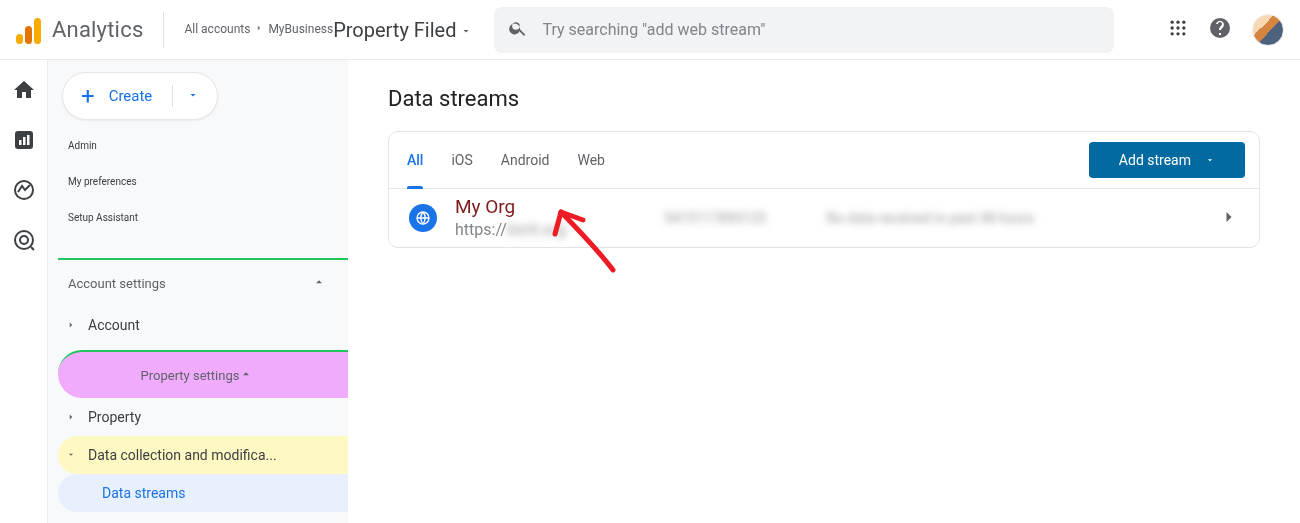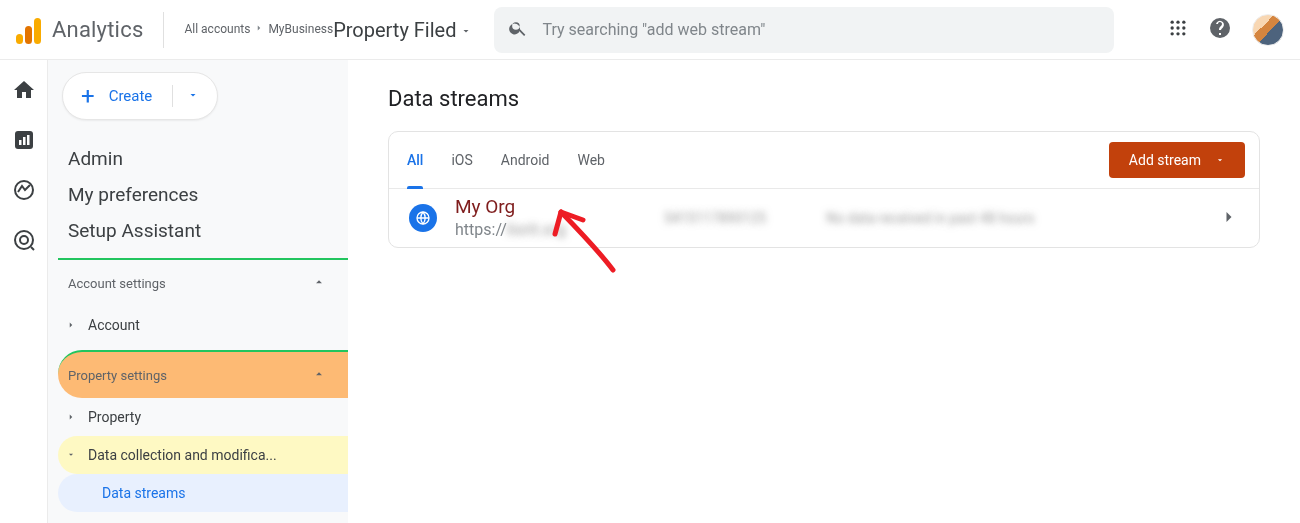--- a/index.html
+++ b/index.html
@@ -25,40 +25,40 @@
   .layout { display: flex; height: calc(523px - 60px); }
   .rail { width: 48px; border-right: 1px solid #ebebeb; display: flex; flex-direction: column; align-items: center; padding-top: 18px; gap: 26px; }
   .rail-item { width: 24px; height: 24px; display: flex; align-items: center; justify-content: center; color: #5f6368; cursor: pointer; }
 
   
   .sidebar { width: 300px; background: #f8f9fa; padding: 12px 0 0 10px; overflow: hidden; }
   .create-btn { background: #fff; border: 1px solid #e6e6e6; border-radius: 999px; height: 48px; padding: 0 18px; display: inline-flex; align-items: center; gap: 14px; color: #1a73e8; font-size: 15px; cursor: pointer; box-shadow: 0 1px 2px rgba(0,0,0,.06); margin-left: 4px; }
   .create-btn .plus { font-size: 24px; line-height: 1; }
   .create-sep { width: 1px; height: 22px; background: #e0e0e0; margin-left: 6px; }
   .nav-top { margin-top: 20px; }
-  .nav-link { height: 36px; display: flex; align-items: center; padding: 0 10px 0 10px; color: #3c4043; font-size: 19px; cursor: pointer; }
+  .nav-link { height: 36px; display: flex; padding: 0 10px 0 10px; color: #3c4043; font-size: 10px; cursor: pointer; }
   .section-header { height: 48px; display: flex; align-items: center; justify-content: space-between; padding: 0 22px 0 10px; color: #5f6368; font-size: 13px; border-top: 2px solid #22c55e; cursor: pointer; }
-  .section-header.active { background: #fdba74; border-radius: 999px 0 0 999px; }
+  .section-header.active { background: #f0abfc; border-radius: 999px 0 0 999px; justify-content: center; }
   .tree-item { height: 38px; display: flex; align-items: center; gap: 10px; padding-left: 6px; color: #3c4043; font-size: 14px; cursor: pointer; }
   .tree-caret { width: 14px; display: flex; justify-content: center; color: #5f6368; }
   .tree-item.selected-parent { background: #fef9c3; border-radius: 999px 0 0 999px; }
   .tree-sub { height: 38px; display: flex; align-items: center; padding-left: 44px; font-size: 14px; cursor: pointer; border-radius: 999px 0 0 999px; }
   .tree-sub.active { background: #e8f0fe; color: #1a73e8; }
   .ellips { white-space: nowrap; overflow: hidden; text-overflow: ellipsis; max-width: 230px; }
 
   
   .main { flex: 1; padding: 26px 40px 0 40px; background: #fff; position: relative; }
   .page-title { font-size: 22px; color: #202124; font-weight: 400; margin-bottom: 20px; }
   .card { border: 1px solid #e3e3e3; border-radius: 10px; overflow: hidden; }
   .tabs-row { display: flex; align-items: center; justify-content: space-between; padding: 0 14px; border-bottom: 1px solid #e9e9e9; }
   .tabs { display: flex; gap: 28px; height: 56px; align-items: flex-end; padding-left: 4px; }
   .tab { font-size: 14px; color: #5f6368; cursor: pointer; height: 100%; display: flex; align-items: center; position: relative; }
   .tab.active { color: #1a73e8; font-weight: 500; }
   .tab.active::after { content: ""; position: absolute; left: 0; right: 0; bottom: -1px; height: 3px; background: #1a73e8; border-radius: 2px 2px 0 0; }
-  .add-btn { background: #c2410c; color: #fff; border: none; border-radius: 4px; height: 36px; padding: 0 20px; display: flex; align-items: center; gap: 14px; font-size: 14px; cursor: pointer; }
+  .add-btn { background: #0369a1; color: #fff; border: none; border-radius: 4px; height: 36px; padding: 0 30px; display: flex; align-items: center; gap: 14px; font-size: 14px; cursor: pointer; }
   .stream-row { display: flex; align-items: center; height: 58px; padding: 0 20px; gap: 18px; cursor: pointer; }
   .stream-icon { width: 28px; height: 28px; border-radius: 50%; background: #1a73e8; display: flex; align-items: center; justify-content: center; color: #fff; }
   .stream-text { display: flex; flex-direction: column; line-height: 1.3; }
   .stream-name { font-size: 19px; color: #7f1d1d; }
   .stream-url { font-size: 16px; color: #80868b; }
   .blurred { color: transparent; text-shadow: 0 0 7px rgba(120,120,120,.75); user-select: none; }
   .stream-spacer { flex: 1; display: flex; gap: 60px; padding-left: 80px; }
   .chevron-right { color: #5f6368; }
 
   

